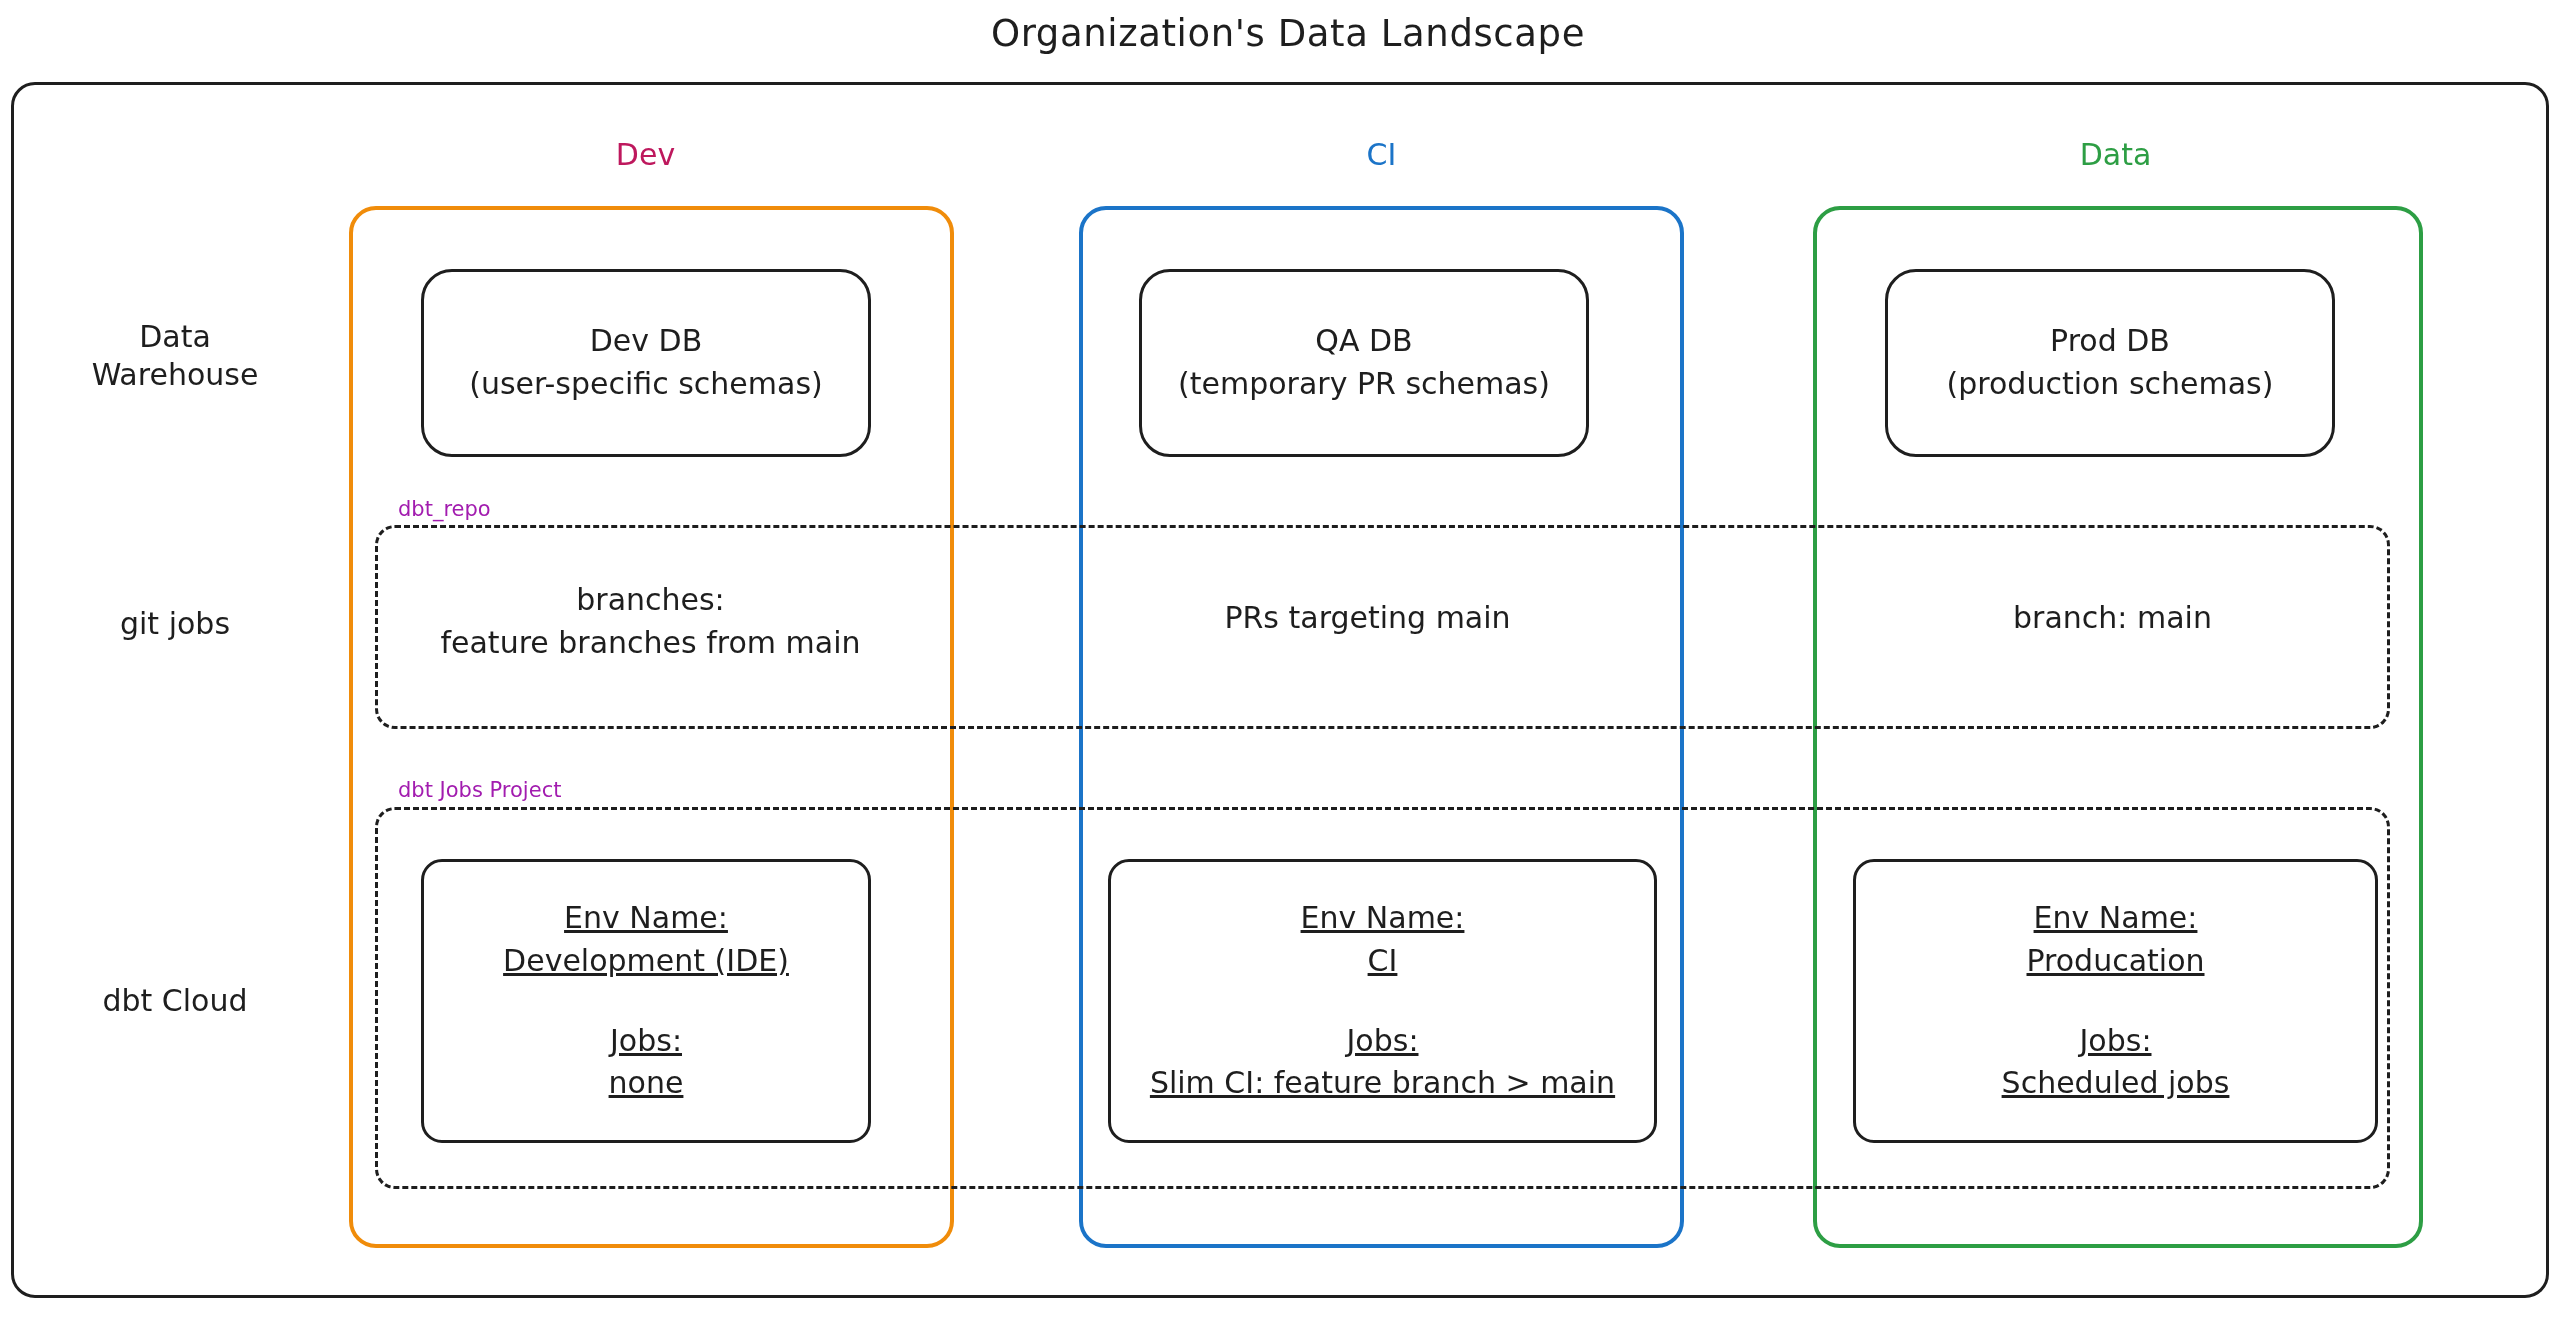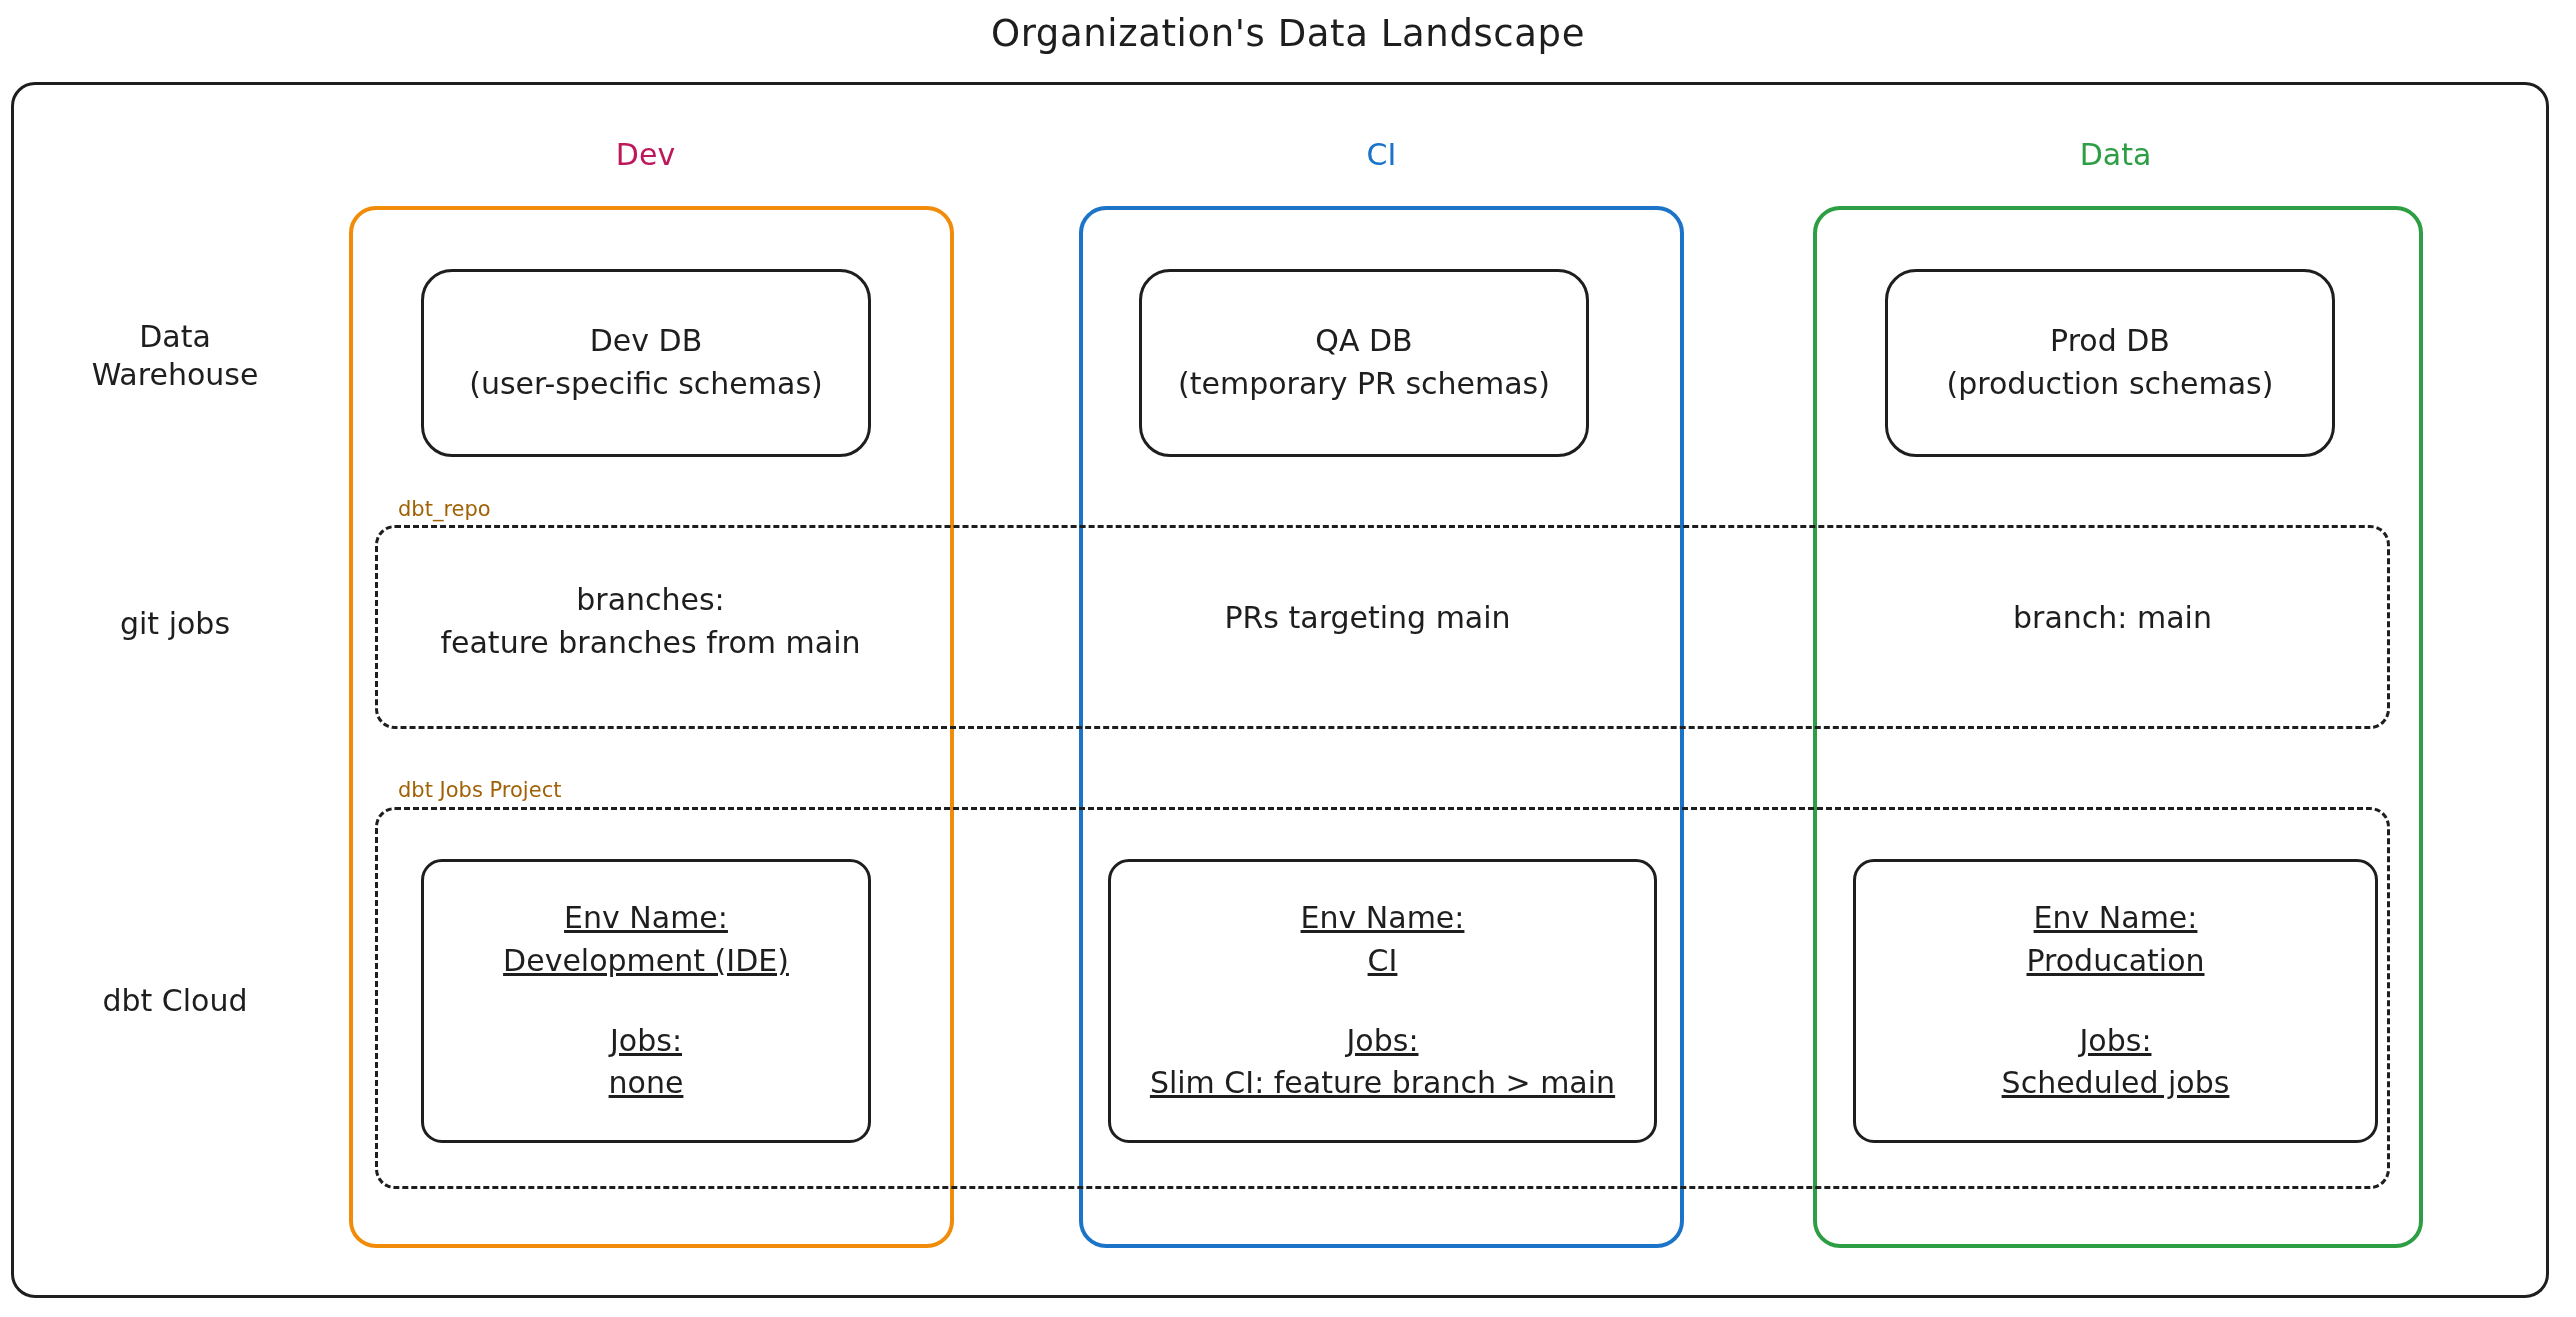--- a/index.html
+++ b/index.html
@@ -114,21 +114,21 @@
     box-sizing: border-box;
     background: transparent;
     z-index: 5;
   }
   #group-git-repo   { left: 375px; top: 525px;  width: 2015px; height: 204px; }
   #group-dbt-cloud  { left: 375px; top: 807px; width: 2015px; height: 382px; }
 
   .dashed-group-label {
     position: absolute;
     font-size: 21px;
-    color: #a16207;
+    color: #a21caf;
     background: #ffffff;
     padding: 0 6px;
     z-index: 7;
     white-space: nowrap;
   }
   #group-git-repo-label  { left: 392px; top: 497px; }
   #group-dbt-cloud-label { left: 392px; top: 778px; }
 
   
   .git-text {

